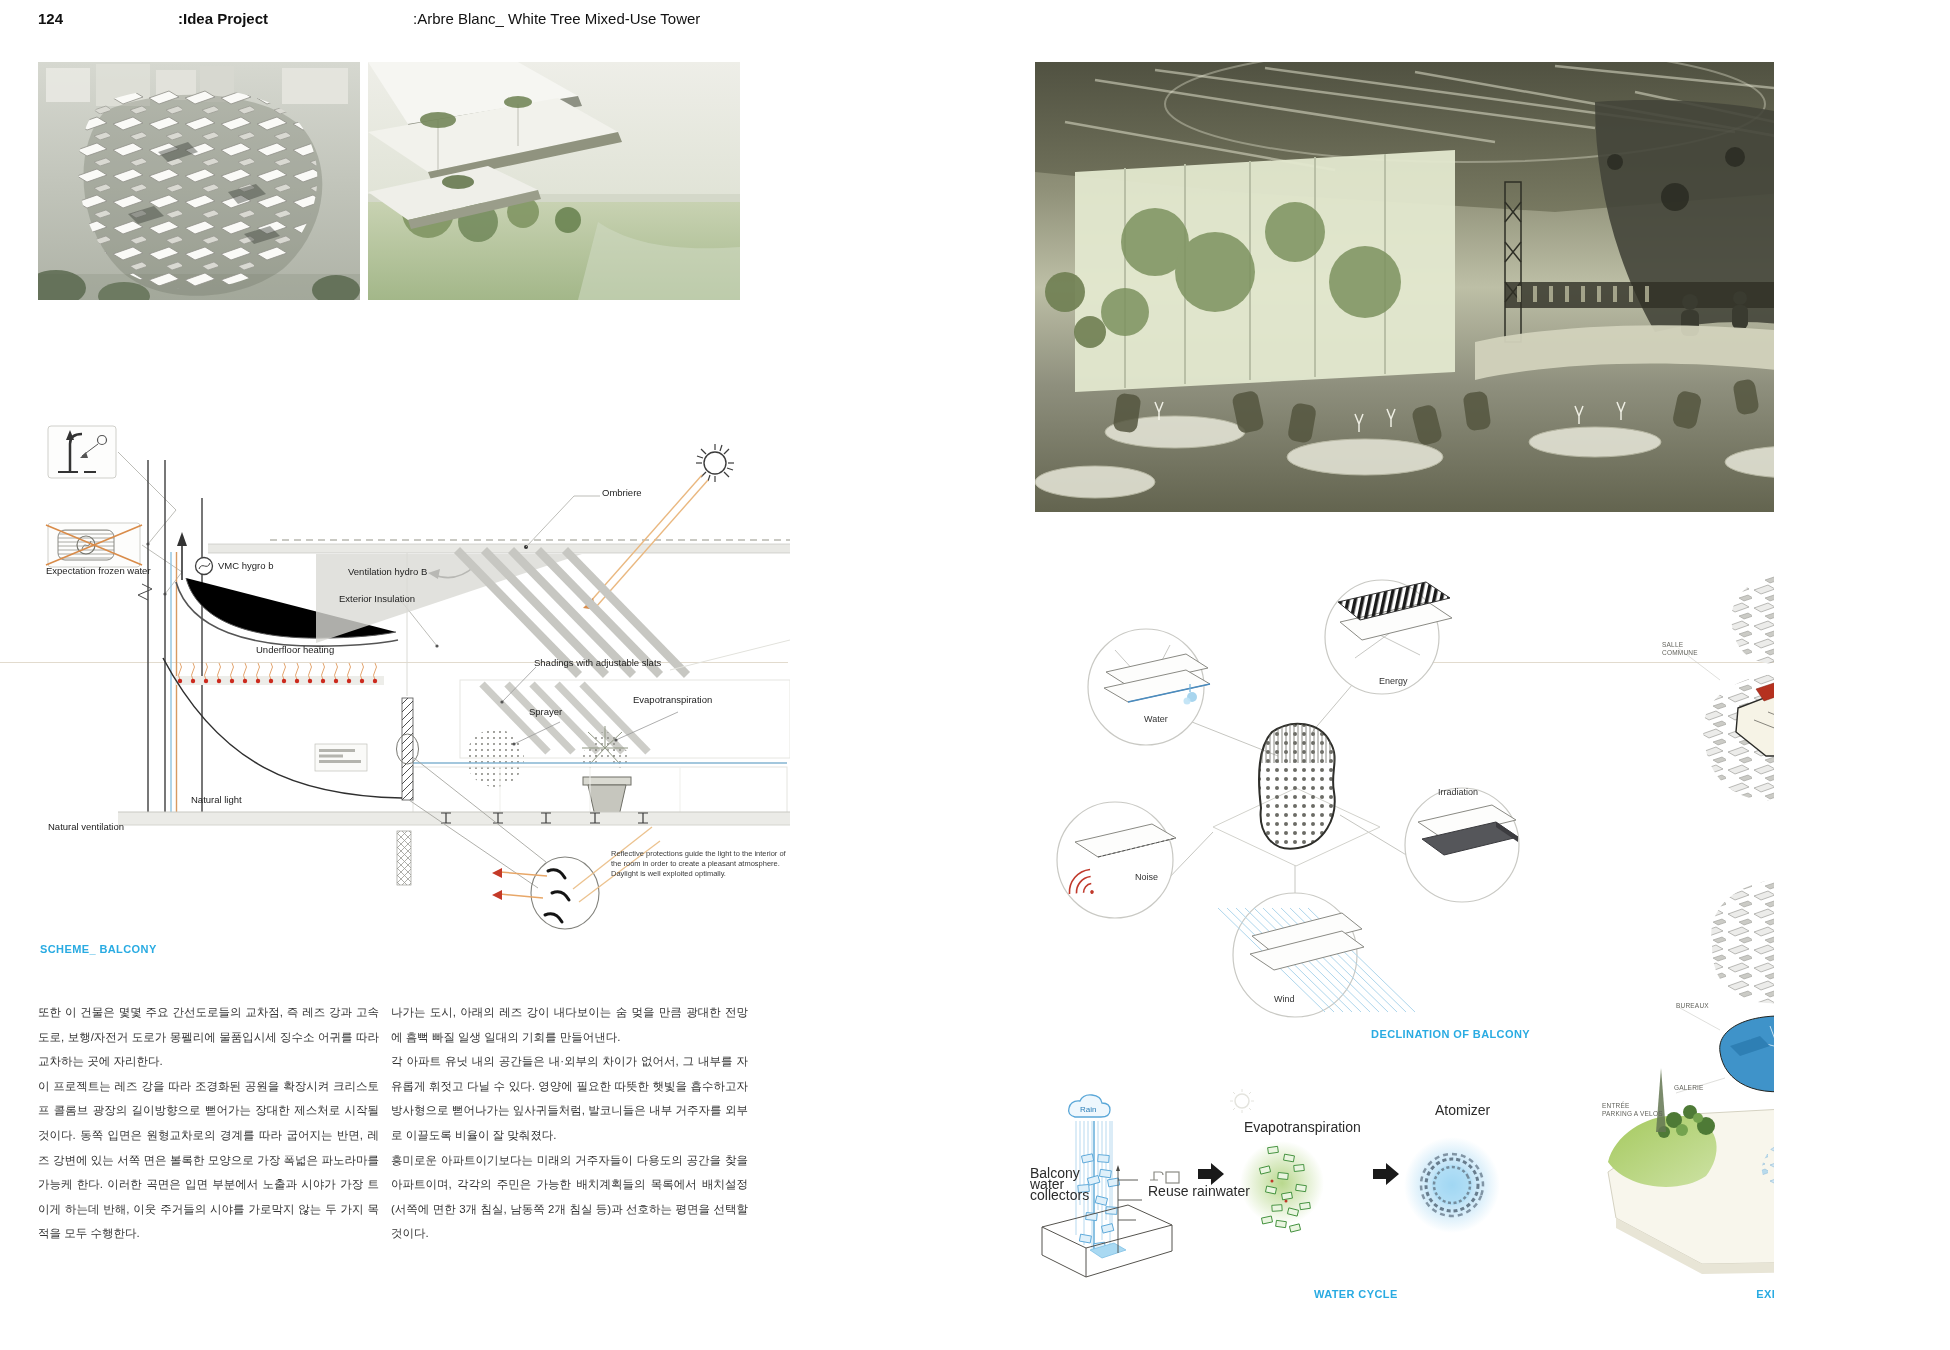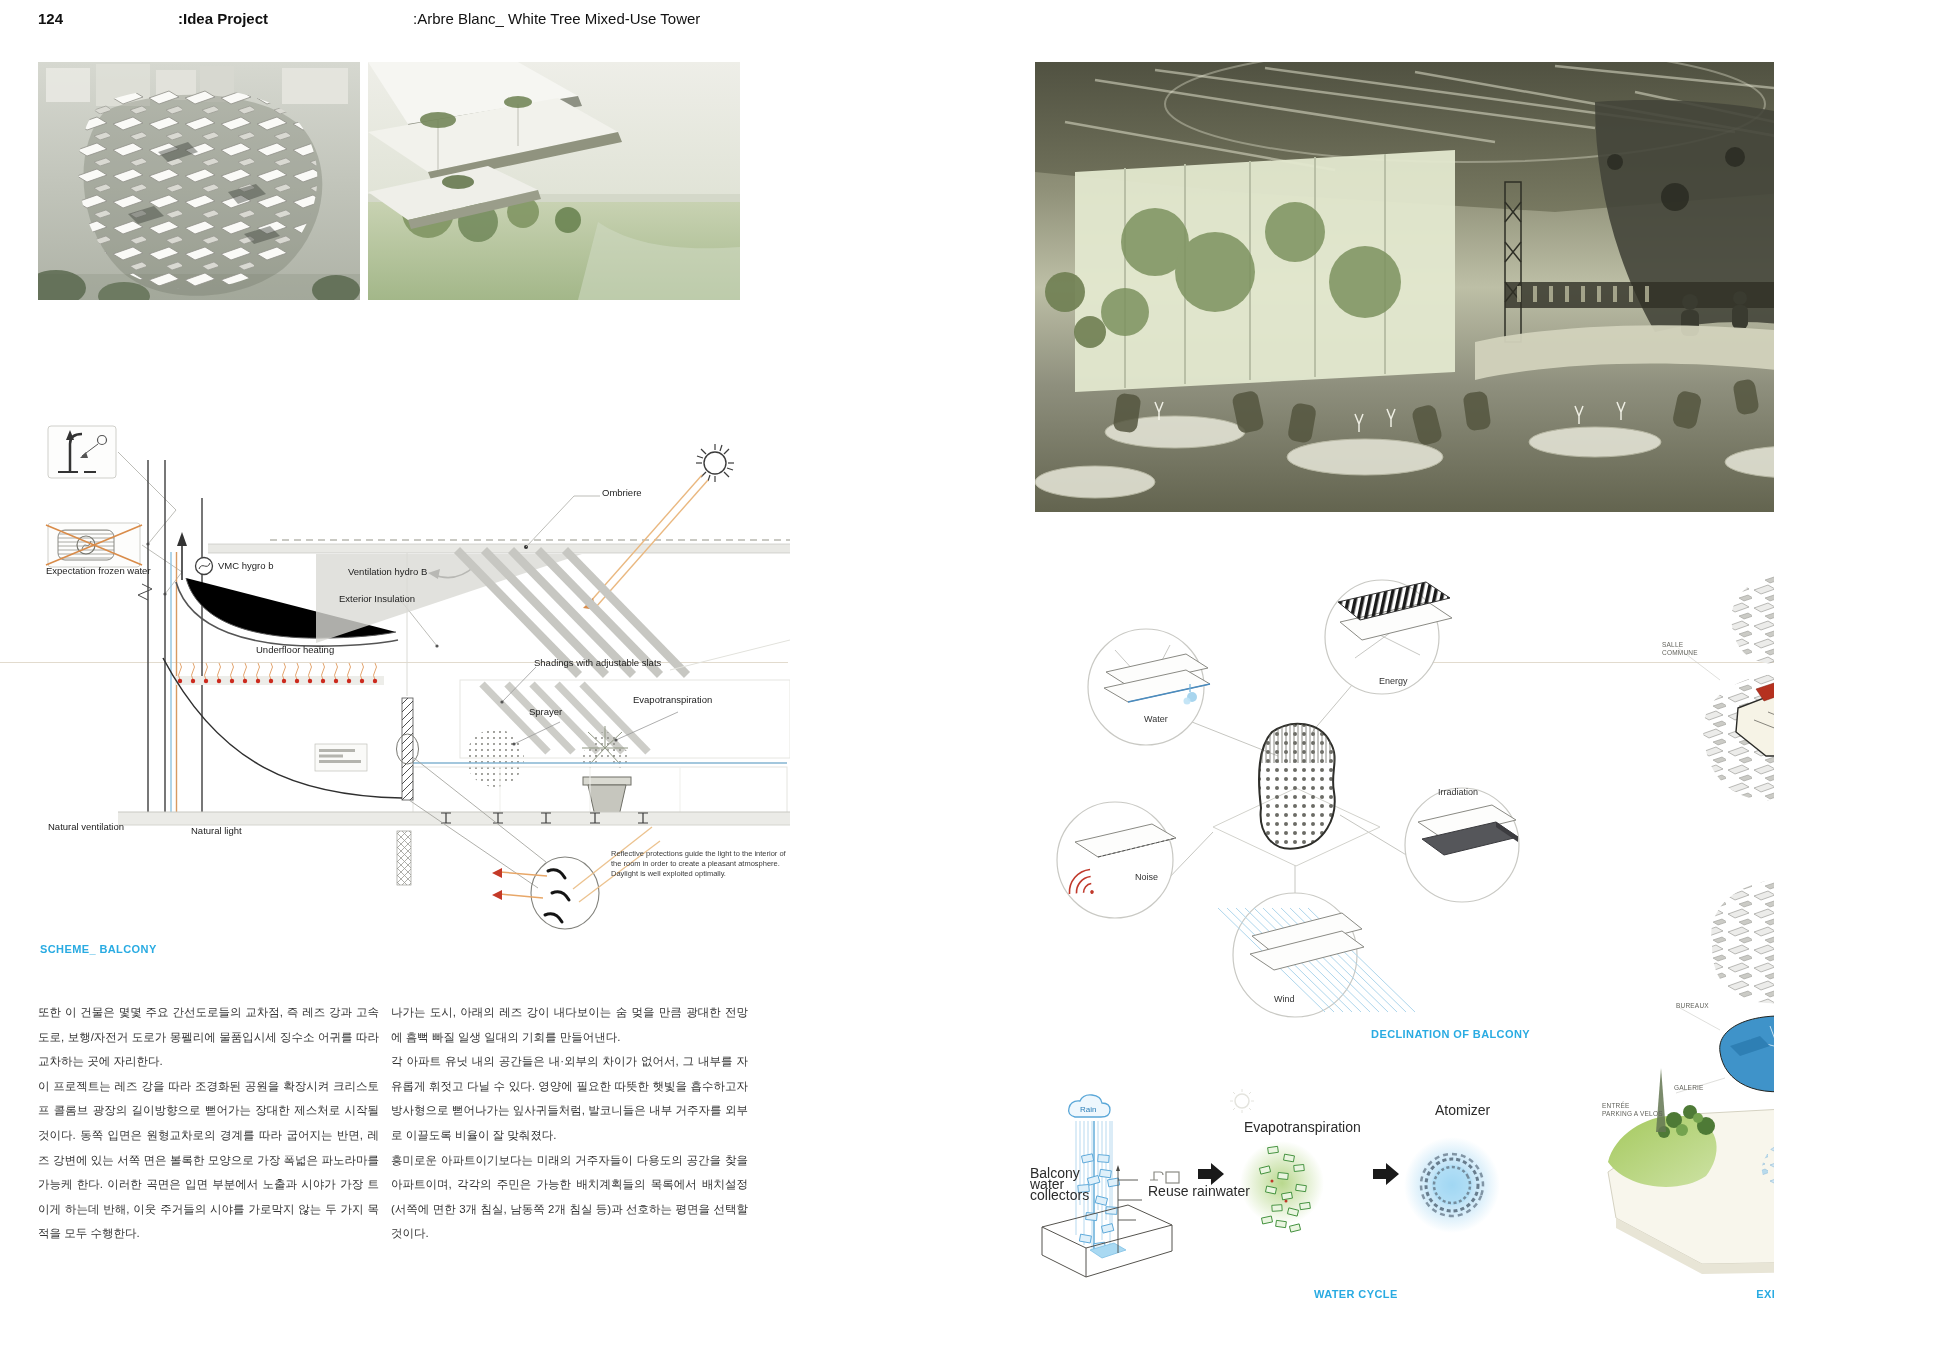--- a/index.html
+++ b/index.html
@@ -451,21 +451,21 @@
   <div class="lbl" style="left:48px;top:822px;">Natural ventilation</div>
   <div class="lbl" style="left:46px;top:566px;">Expectation frozen water</div>
   <div class="lbl" style="left:218px;top:561px;">VMC hygro b</div>
   <div class="lbl" style="left:348px;top:567px;">Ventilation hydro B</div>
   <div class="lbl" style="left:299px;top:594px;padding-left:40px;">Exterior Insulation</div>
   <div class="lbl" style="left:256px;top:645px;">Underfloor heating</div>
   <div class="lbl" style="left:602px;top:488px;">Ombriere</div>
   <div class="lbl" style="left:534px;top:658px;">Shadings with adjustable slats</div>
   <div class="lbl" style="left:529px;top:707px;">Sprayer</div>
   <div class="lbl" style="left:633px;top:695px;">Evapotranspiration</div>
-  <div class="lbl" style="left:191px;top:826px;">Natural light</div>
+  <div class="lbl" style="left:191px;top:795px;">Natural light</div>
   <div class="lbl-sm" style="left:611px;top:850px;">Reflective protections guide the light to the interior of</div>
   <div class="lbl-sm" style="left:611px;top:860px;">the room in order to create a pleasant atmosphere.</div>
   <div class="lbl-sm" style="left:611px;top:870px;">Daylight is well exploited optimally.</div>
 
   <div class="cap" style="left:40px;top:943px;">SCHEME_ BALCONY</div>
 
   <div class="kcol" style="left:38px;top:1000px;width:341px;">
     <p>또한 이 건물은 몇몇 주요 간선도로들의 교차점, 즉 레즈 강과 고속도로, 보행/자전거 도로가 몽펠리에 물품입시세 징수소 어귀를 따라 교차하는 곳에 자리한다.</p>
     <p>이 프로젝트는 레즈 강을 따라 조경화된 공원을 확장시켜 크리스토프 콜롬브 광장의 길이방향으로 뻗어가는 장대한 제스처로 시작될 것이다. 동쪽 입면은 원형교차로의 경계를 따라 굽어지는 반면, 레즈 강변에 있는 서쪽 면은 볼록한 모양으로 가장 폭넓은 파노라마를 가능케 한다. 이러한 곡면은 입면 부분에서 노출과 시야가 가장 트이게 하는데 반해, 이웃 주거들의 시야를 가로막지 않는 두 가지 목적을 모두 수행한다.</p>
 

